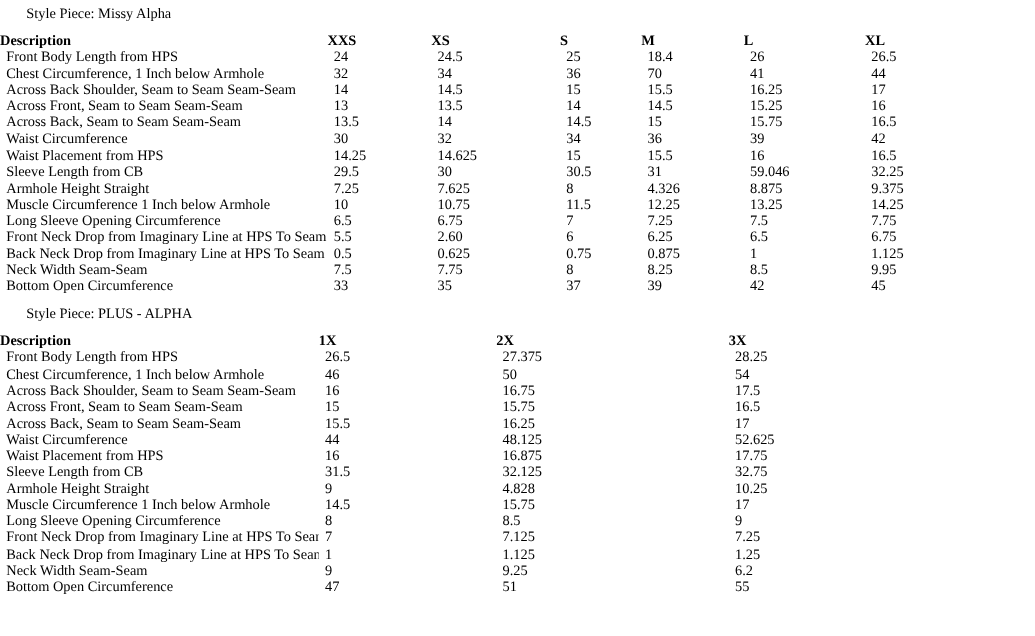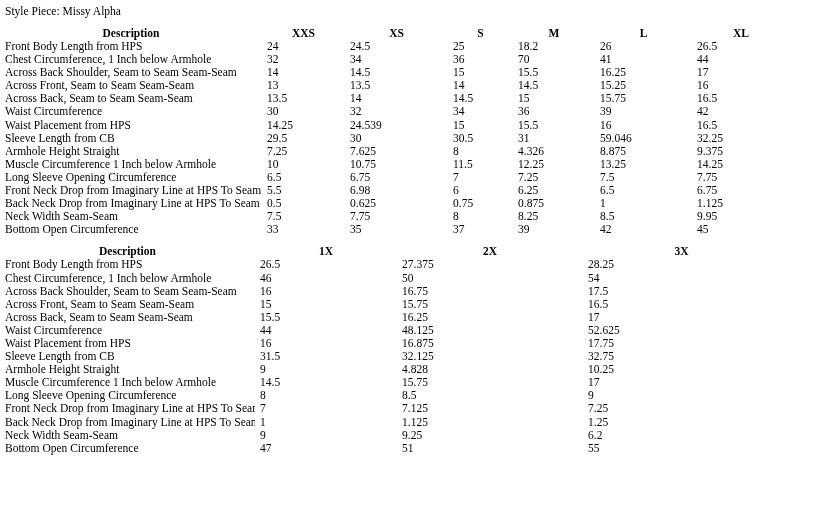--- a/index.html
+++ b/index.html
@@ -15,30 +15,31 @@
     color: #000000;
     font-size: 11.5px;
   }
   .sheet {
     padding: 3px 0 0 0;
   }
   .style-title {
     padding: 2px 0 0 5px;
     line-height: 13px;
     white-space: nowrap;
+    margin-left: 16px;
   }
   table.spec {
     border-collapse: collapse;
     table-layout: fixed;
     margin-top: 9px;
     margin-bottom: 7px;
   }
   table.spec th {
     font-weight: bold;
-    text-align: center;
+    text-align: left;
     line-height: 13px;
     padding: 0;
     font-size: 11.5px;
     white-space: nowrap;
     overflow: hidden;
   }
   table.spec td {
     text-align: left;
     line-height: 13.1px;
     padding: 0 0 0 5px;
@@ -88,21 +89,21 @@
             <th>L</th>
             <th>XL</th>
           </tr>
       </thead>
       <tbody>
           <tr>
             <td>Front Body Length from HPS</td>
             <td>24</td>
             <td>24.5</td>
             <td>25</td>
-            <td>18.2</td>
+            <td>18.4</td>
             <td>26</td>
             <td>26.5</td>
           </tr>
           <tr>
             <td>Chest Circumference, 1 Inch below Armhole</td>
             <td>32</td>
             <td>34</td>
             <td>36</td>
             <td>70</td>
             <td>41</td>
@@ -140,21 +141,21 @@
             <td>30</td>
             <td>32</td>
             <td>34</td>
             <td>36</td>
             <td>39</td>
             <td>42</td>
           </tr>
           <tr>
             <td>Waist Placement from HPS</td>
             <td>14.25</td>
-            <td>24.539</td>
+            <td>14.625</td>
             <td>15</td>
             <td>15.5</td>
             <td>16</td>
             <td>16.5</td>
           </tr>
           <tr>
             <td>Sleeve Length from CB</td>
             <td>29.5</td>
             <td>30</td>
             <td>30.5</td>
@@ -185,21 +186,21 @@
             <td>6.5</td>
             <td>6.75</td>
             <td>7</td>
             <td>7.25</td>
             <td>7.5</td>
             <td>7.75</td>
           </tr>
           <tr>
             <td>Front Neck Drop from Imaginary Line at HPS To Seam</td>
             <td>5.5</td>
-            <td>6.98</td>
+            <td>2.60</td>
             <td>6</td>
             <td>6.25</td>
             <td>6.5</td>
             <td>6.75</td>
           </tr>
           <tr>
             <td>Back Neck Drop from Imaginary Line at HPS To Seam</td>
             <td>0.5</td>
             <td>0.625</td>
             <td>0.75</td>
@@ -223,20 +224,21 @@
             <td>37</td>
             <td>39</td>
             <td>42</td>
             <td>45</td>
           </tr>
         </tbody>
     </table>
   </section>
 
   <section>
+    <div class="style-title">Style Piece: PLUS - ALPHA</div>
     <table class="spec t-plus">
       <colgroup>
         <col class="c-desc">
           <col class="c1">
           <col class="c2">
           <col class="c3">
       </colgroup>
       <thead>
         <tr>
             <th>Description</th>

